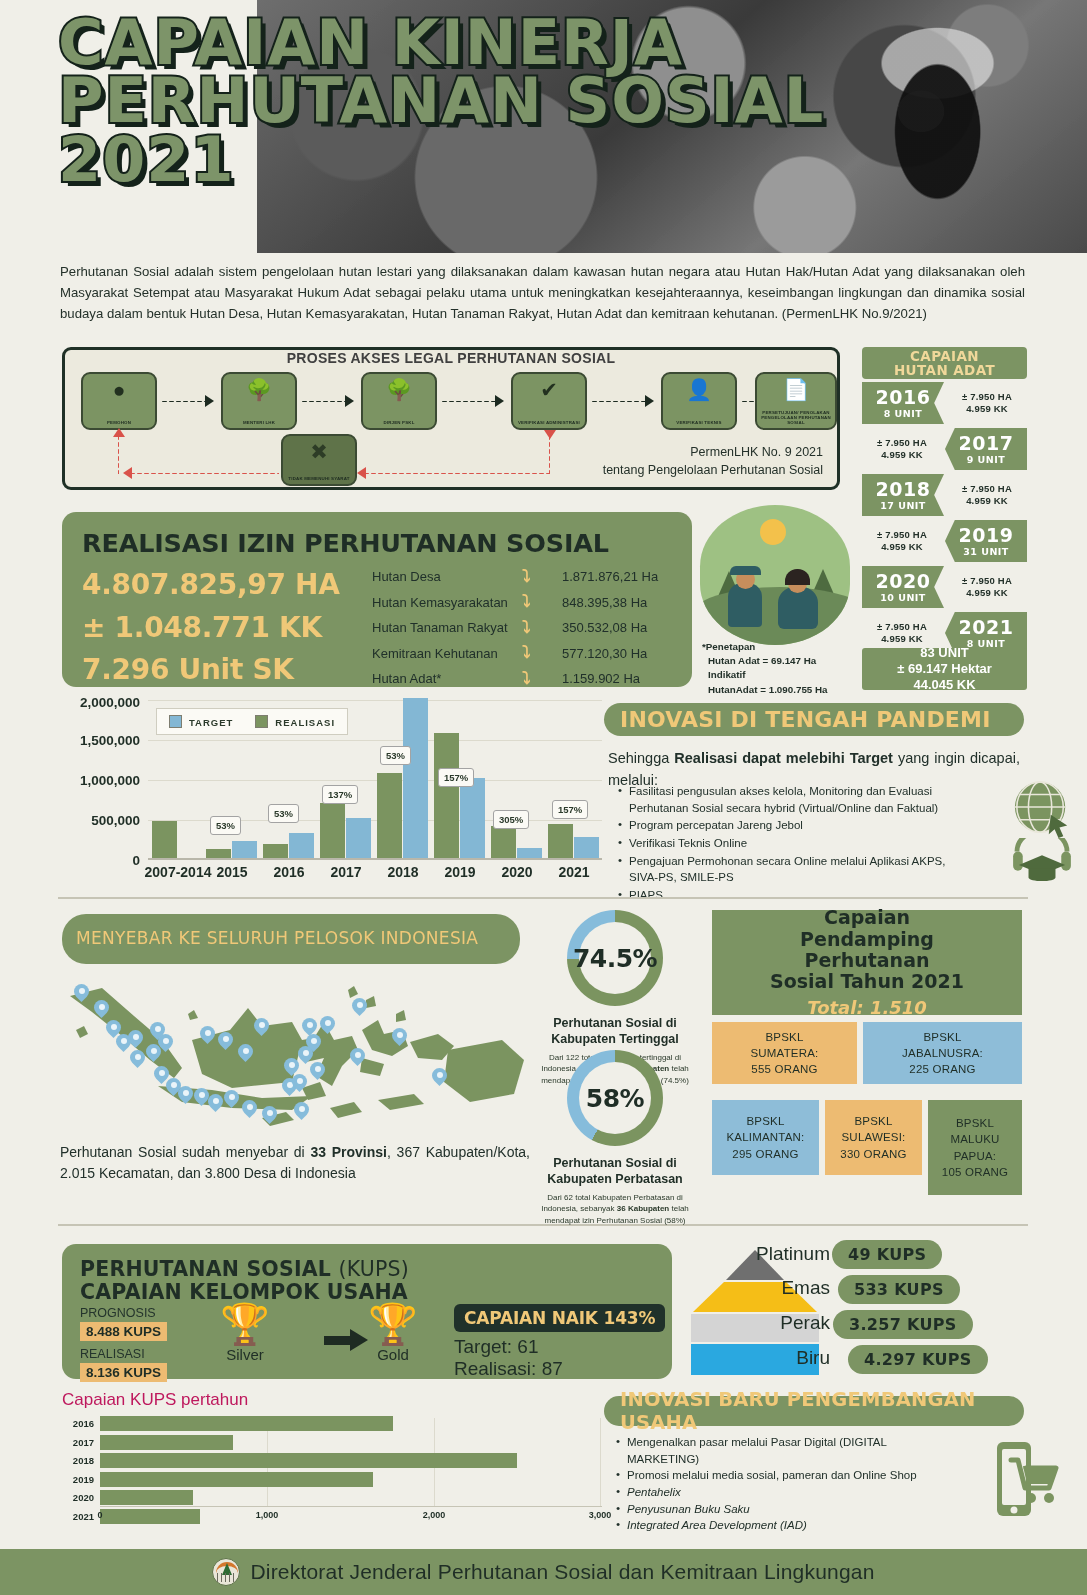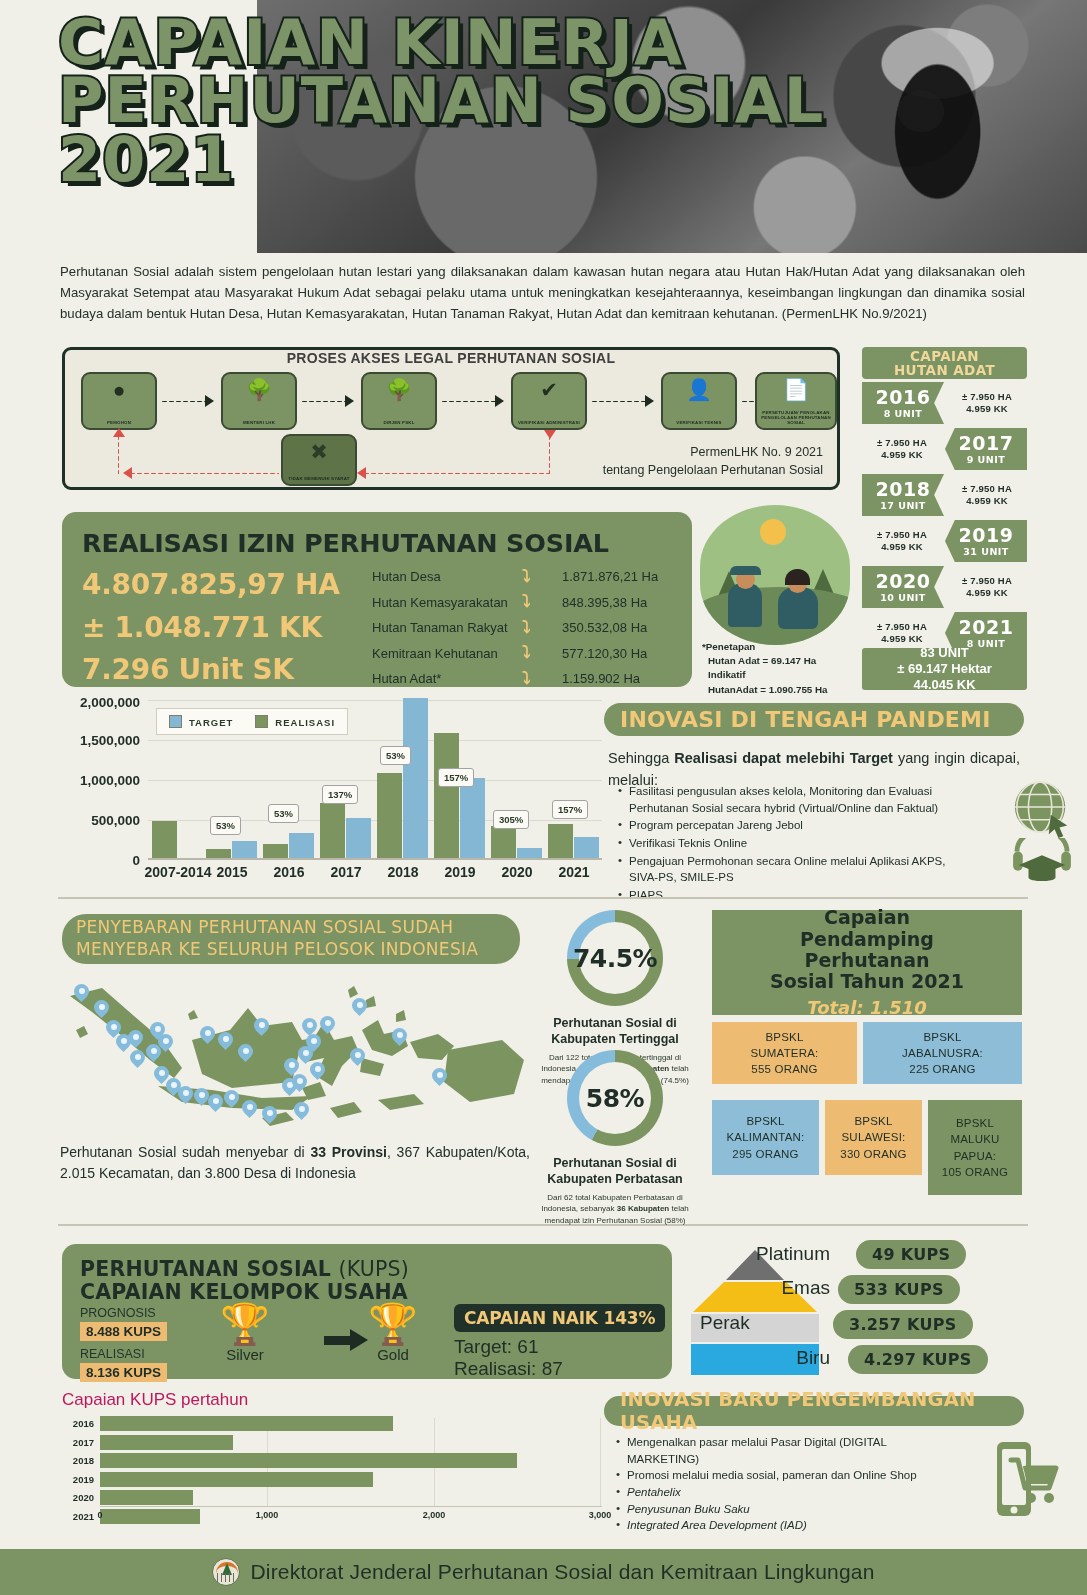--- a/index.html
+++ b/index.html
@@ -691,21 +691,20 @@
   <rect x="52" y="14" width="10" height="20" rx="5" fill="#7b9460"></rect>
   <path d="M32 18 L56 28 L32 38 L8 28 Z" fill="#4f6a3d"></path>
   <path d="M18 32 v9 c0 5 28 5 28 0 v-9" fill="#4f6a3d"></path>
 </svg>
 
 <div class="divider" style="left:58px;top:897px;width:970px"></div>
 <div class="divider" style="left:58px;top:1224px;width:970px"></div>
 <div class="divider" style="left:58px;top:1388px;width:970px;height:0"></div>
 
 <div class="map-pill">
-  <span>PENYEBARAN  PERHUTANAN  SOSIAL  SUDAH</span>
   <span>MENYEBAR KE SELURUH PELOSOK INDONESIA</span>
 </div>
 <div class="map-wrap">
   <svg viewBox="0 0 470 160" width="470" height="160">
     <g fill="#7b9460">
       <path d="M8 18 L40 10 L72 38 L100 62 L120 90 L112 100 L88 82 L60 58 L30 34 Z"></path>
       <path d="M14 52 L22 48 L26 56 L18 60 Z"></path>
       <path d="M96 108 L150 112 L200 120 L250 118 L230 132 L170 130 L120 124 Z"></path>
       <path d="M126 36 L132 32 L136 40 L128 42 Z"></path>
       <path d="M130 62 L168 52 L186 30 L200 48 L230 44 L240 62 L230 104 L170 110 L140 96 Z"></path>
@@ -855,24 +854,24 @@
 
 <div class="pyramid">
   <svg viewBox="0 0 130 125" width="130" height="125">
     <polygon points="65,0 94,30 36,30" fill="#6f6f6f"></polygon>
     <polygon points="34,32 96,32 127,62 3,62" fill="#f5be17"></polygon>
     <polygon points="1,64 129,64 129,92 1,92" fill="#d4d4d4"></polygon>
     <polygon points="1,94 129,94 129,125 1,125" fill="#2aa8e0"></polygon>
   </svg>
 </div>
 <div class="pyr-lbl" style="left:700px;top:1243px;width:130px;text-align:right">Platinum</div>
-<div class="kchip" style="left:856px;top:1240px">49 KUPS</div>
+<div class="kchip" style="left:832px;top:1240px">49 KUPS</div>
 <div class="pyr-lbl" style="left:700px;top:1277px;width:130px;text-align:right">Emas</div>
 <div class="kchip" style="left:838px;top:1275px">533 KUPS</div>
-<div class="pyr-lbl" style="left:700px;top:1312px;width:130px;">Perak</div>
+<div class="pyr-lbl" style="left:700px;top:1312px;width:130px;text-align:right">Perak</div>
 <div class="kchip" style="left:833px;top:1310px">3.257 KUPS</div>
 <div class="pyr-lbl" style="left:700px;top:1347px;width:130px;text-align:right">Biru</div>
 <div class="kchip" style="left:848px;top:1345px">4.297 KUPS</div>
 
 <div class="hchart">
   <div class="hchart-title">Capaian KUPS pertahun</div>
   <div class="hgrid" style="left:205px;top:28px;height:88px"></div>
   <div class="hgrid" style="left:372px;top:28px;height:88px"></div>
   <div class="hgrid" style="left:538px;top:28px;height:88px"></div>
   <div class="hrow">

